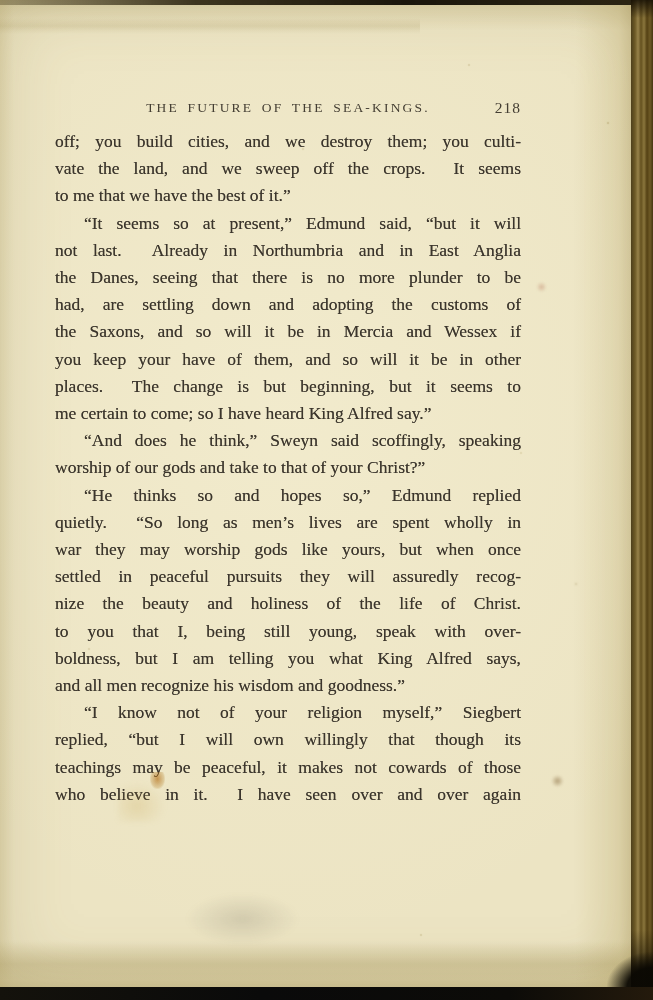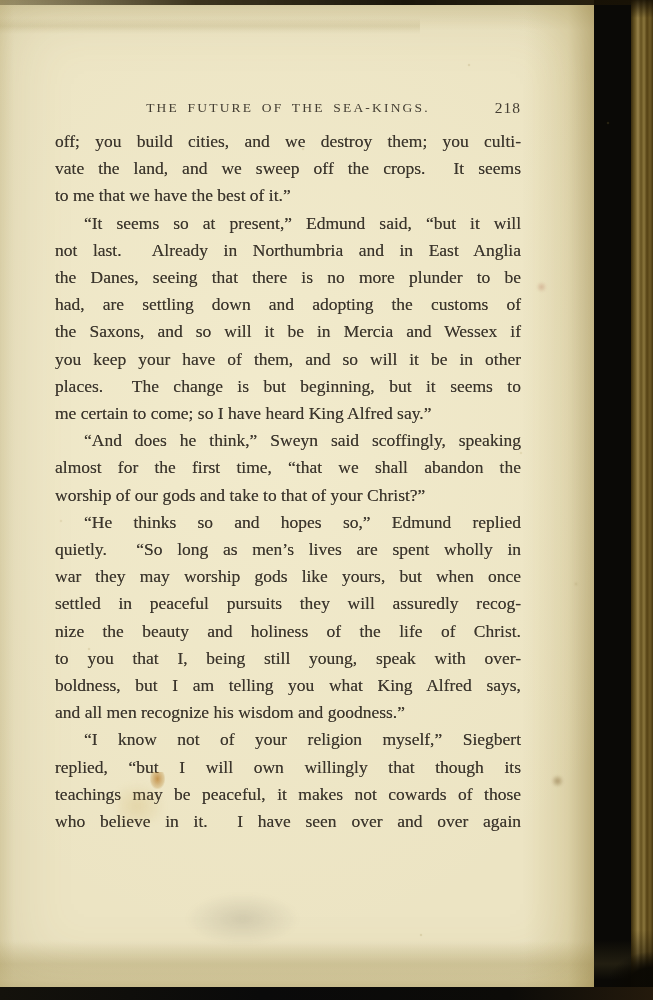--- a/index.html
+++ b/index.html
@@ -10,21 +10,21 @@
   }
   .scan {
     position: relative;
     width: 653px; height: 1000px;
     overflow: hidden;
     background: #0a0906;
   }
   
   .paper {
     position: absolute; left: 0; top: 0;
-    width: 594px; height: 988px;
+    width: 645px; height: 988px;
     background:
       radial-gradient(ellipse 120% 90% at 45% 42%, rgba(246,240,212,0.55), rgba(0,0,0,0) 60%),
       linear-gradient(90deg, rgba(196,182,128,0.30) 0px, rgba(0,0,0,0) 14px),
       linear-gradient(270deg, rgba(150,128,62,0.45) 0px, rgba(190,172,106,0.25) 26px, rgba(0,0,0,0) 70px),
       linear-gradient(0deg, rgba(158,140,72,0.35) 0px, rgba(0,0,0,0) 46px),
       linear-gradient(180deg, rgba(160,142,76,0.25) 0px, rgba(0,0,0,0) 30px),
       #ece4c3;
     box-shadow: inset 0 0 70px rgba(128,108,48,0.22);
   }
   
@@ -156,21 +156,20 @@
           <div class="line">not last.&nbsp; Already in Northumbria and in East Anglia</div>
           <div class="line">the Danes, seeing that there is no more plunder to be</div>
           <div class="line">had, are settling down and adopting the customs of</div>
           <div class="line">the Saxons, and so will it be in Mercia and Wessex if</div>
           <div class="line">you keep your have of them, and so will it be in other</div>
           <div class="line">places.&nbsp; The change is but beginning, but it seems to</div>
           <div class="line last">me certain to come; so I have heard King Alfred say.”</div>
         </div>
         <div class="paragraph indent">
           <div class="line">“And does he think,” Sweyn said scoffingly, speaking</div>
-          <div class="line">almost for the first time, “that we shall abandon the</div>
           <div class="line last">worship of our gods and take to that of your Christ?”</div>
         </div>
         <div class="paragraph indent">
           <div class="line">“He thinks so and hopes so,” Edmund replied</div>
           <div class="line">quietly.&nbsp; “So long as men’s lives are spent wholly in</div>
           <div class="line">war they may worship gods like yours, but when once</div>
           <div class="line">settled in peaceful pursuits they will assuredly recog-</div>
           <div class="line">nize the beauty and holiness of the life of Christ.</div>
           <div class="line">to you that I, being still young, speak with over-</div>
           <div class="line">boldness, but I am telling you what King Alfred says,</div>

